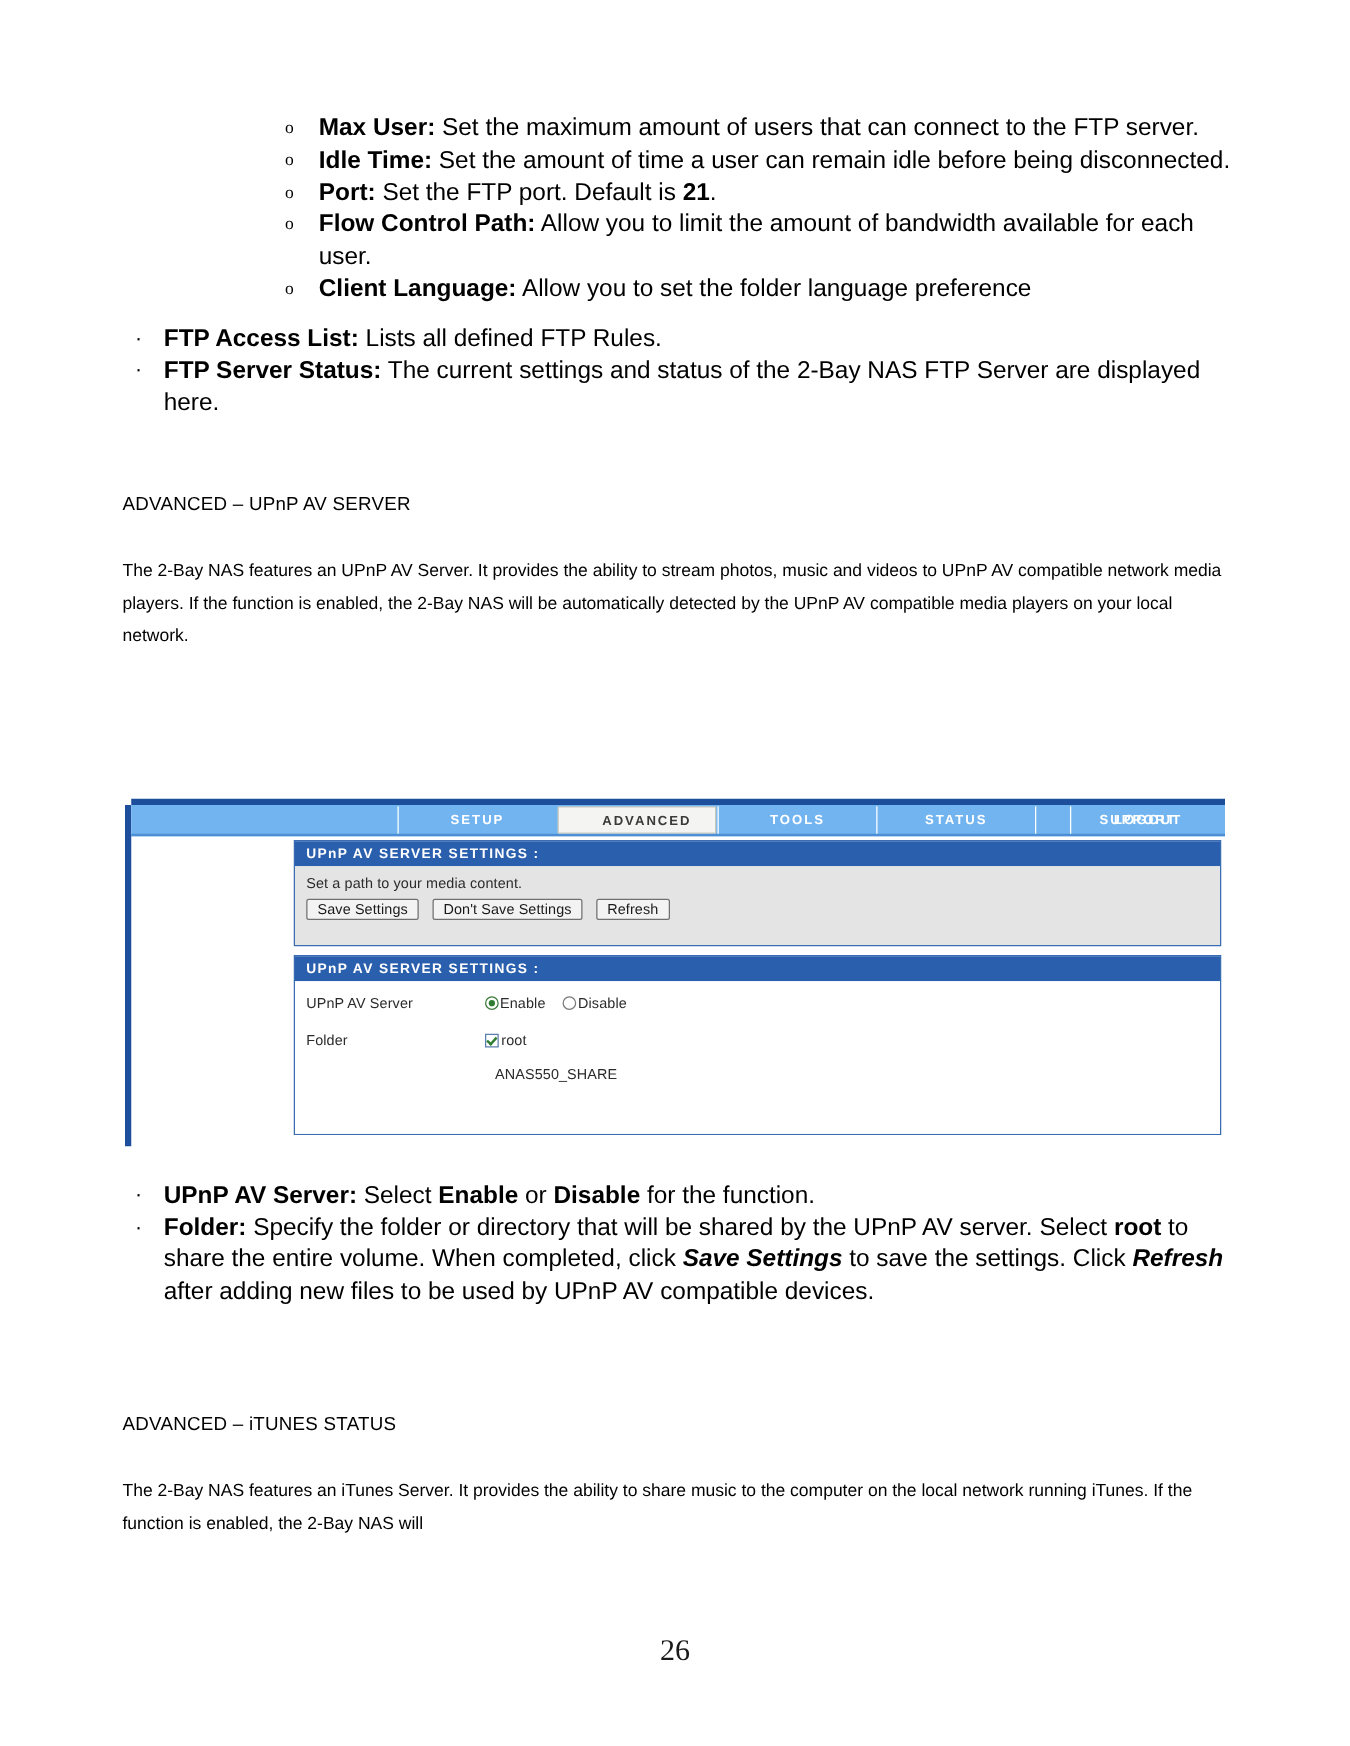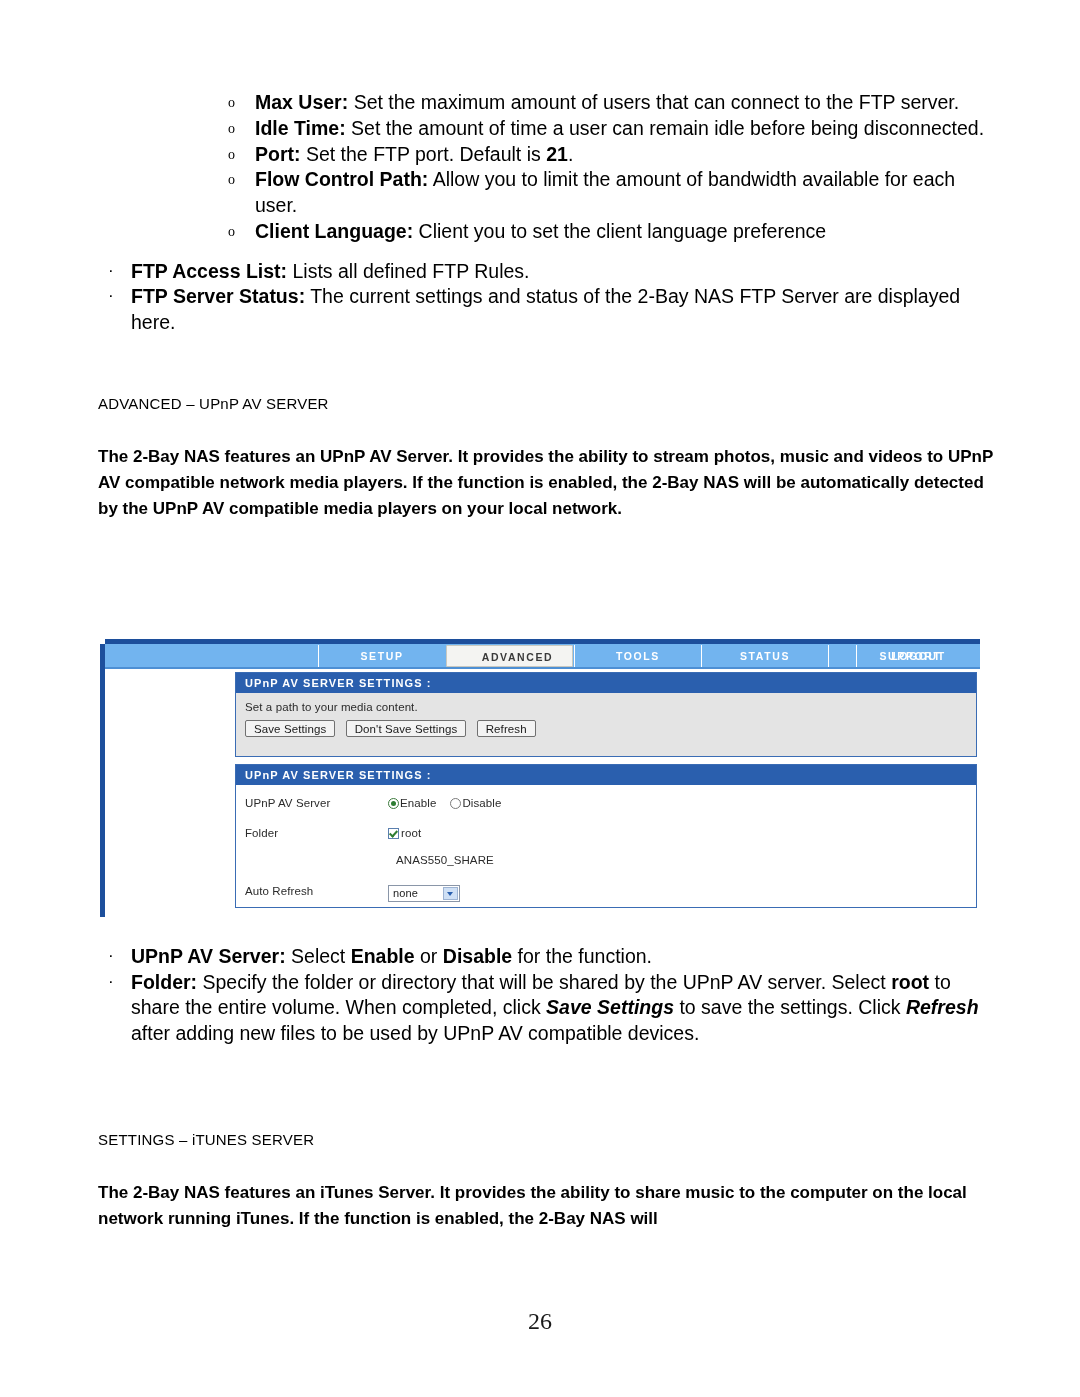--- a/index.html
+++ b/index.html
@@ -79,26 +79,25 @@
 
   h2.section {
     font-size: 15px;
     font-weight: normal;
     letter-spacing: 0.2px;
     margin: 0;
     padding: 0;
   }
 
   p.para {
-    font-size: 17px;
+    font-size: 14px;
     line-height: 25.8px;
     margin: 0;
     padding: 0;
     text-align: left;
-    font-weight: bold;
   }
 
   
   .shot {
     position: absolute;
     left: 100px;
     top: 639px;
     width: 880px;
     height: 278px;
     background: #ffffff;
@@ -375,21 +374,21 @@
       <li>
         <span class="mk">o</span>
         <b>Port:</b><span> Set the FTP port. Default is </span><b>21</b><span>.</span>
       </li>
       <li>
         <span class="mk">o</span>
         <b>Flow Control Path:</b><span> Allow you to limit the amount of bandwidth available for each user.</span>
       </li>
       <li>
         <span class="mk">o</span>
-        <b>Client Language:</b><span> Client you to set the client language preference</span>
+        <b>Client Language:</b><span> Allow you to set the folder language preference</span>
       </li>
     </ul>
 
     <div class="gap-sm"></div>
 
     <ul class="lvl1">
       <li>
         <span class="mk">·</span>
         <b>FTP Access List:</b><span> Lists all defined FTP Rules.</span>
       </li>
@@ -455,29 +454,20 @@
               <div class="flabel">Folder</div>
               <div class="fctrl">
                 <span class="checkbox on"></span><span>root</span>
               </div>
             </div>
 
             <div class="frow" style="position:absolute;left:0;top:69px;width:100%;">
               <div class="fctrl" style="left:160px;">ANAS550_SHARE</div>
             </div>
 
-            <div class="frow" style="position:absolute;left:0;top:100px;width:100%;">
-              <div class="flabel">Auto Refresh</div>
-              <div class="fctrl">
-                <span class="select">
-                  <span class="sv">none</span>
-                  <span class="sbtn"></span>
-                </span>
-              </div>
-            </div>
 
           </div>
         </div>
 
       </div>
     </div>
   </div>
 
   <div class="content" style="top:944px;">
 
@@ -487,21 +477,21 @@
         <b>UPnP AV Server:</b><span> Select </span><b>Enable</b><span> or </span><b>Disable</b><span> for the function.</span>
       </li>
       <li>
         <span class="mk">·</span>
         <b>Folder:</b><span> Specify the folder or directory that will be shared by the UPnP AV server. Select </span><b>root</b><span> to share the entire volume. When completed, click </span><i class="bi">Save Settings</i><span> to save the settings. Click </span><i class="bi">Refresh</i><span> after adding new files to be used by UPnP AV compatible devices.</span>
       </li>
     </ul>
 
     <div style="height:85px"></div>
 
-    <h2 class="section">SETTINGS – iTUNES SERVER</h2>
+    <h2 class="section">ADVANCED – iTUNES STATUS</h2>
 
     <div style="height:32px"></div>
 
     <p class="para">The 2-Bay NAS features an iTunes Server. It provides the ability to share music to the computer on the local network running iTunes. If the function is enabled, the 2-Bay NAS will</p>
 
   </div>
 
   <div class="pagenum">26</div>
 
 </div>

